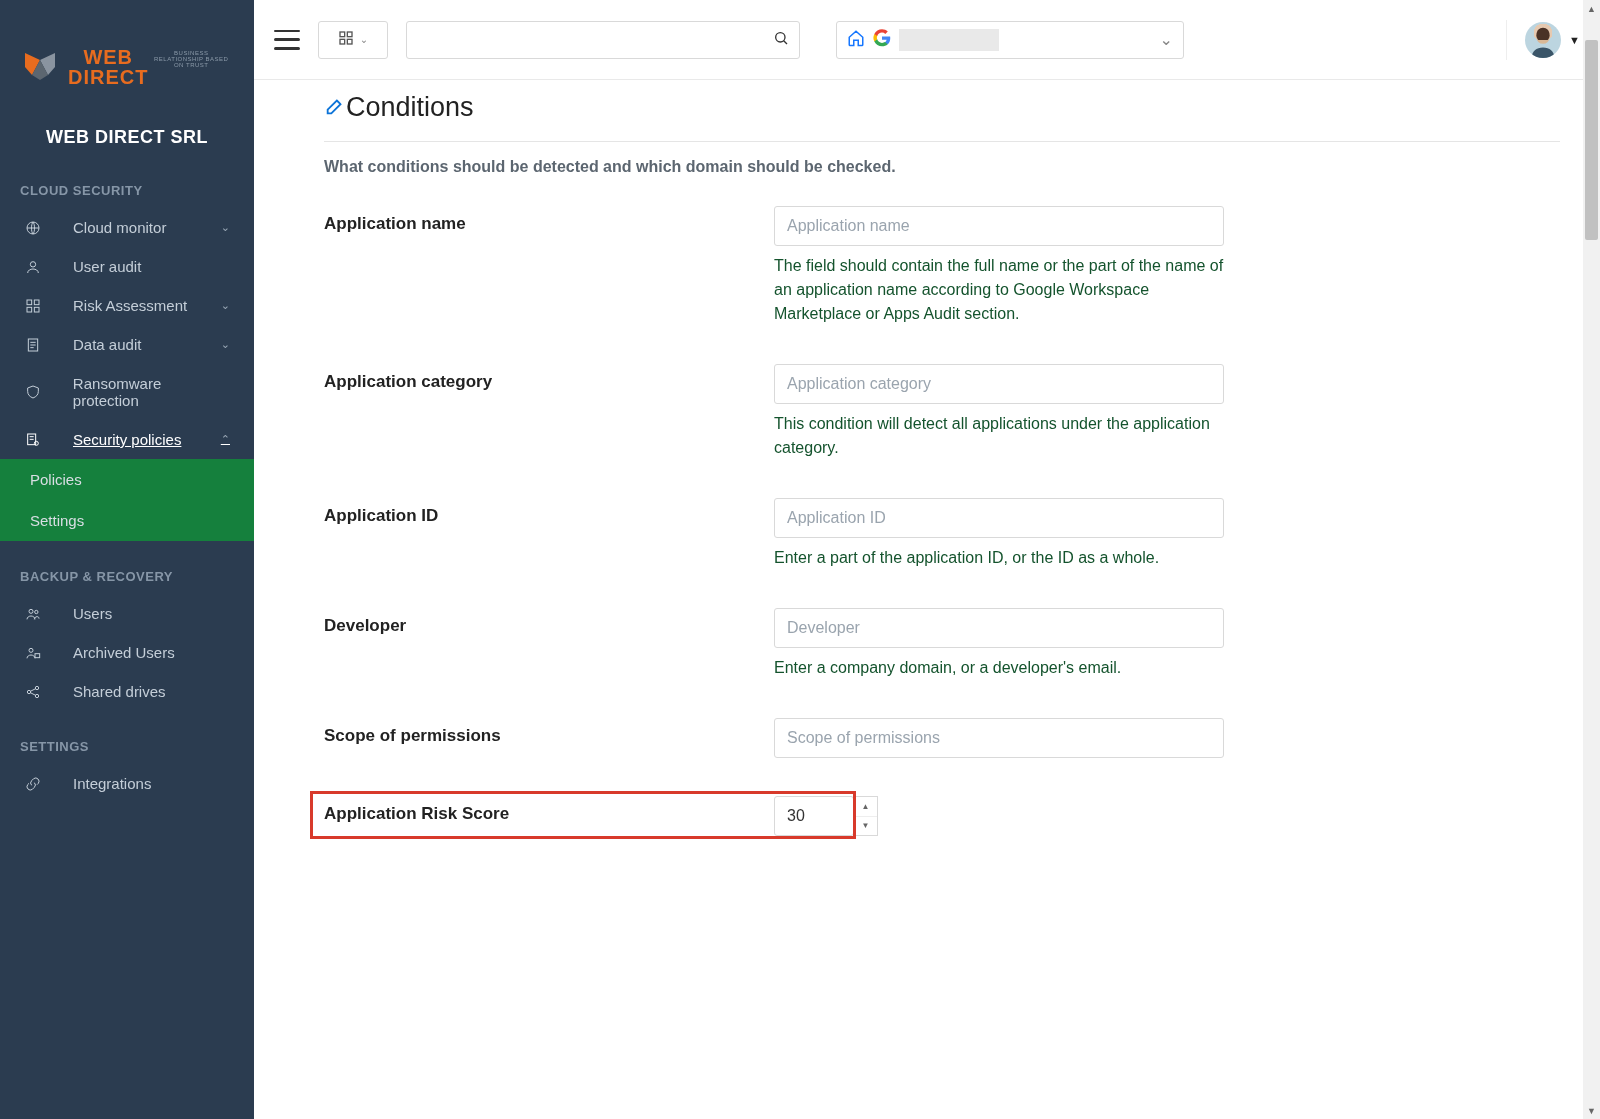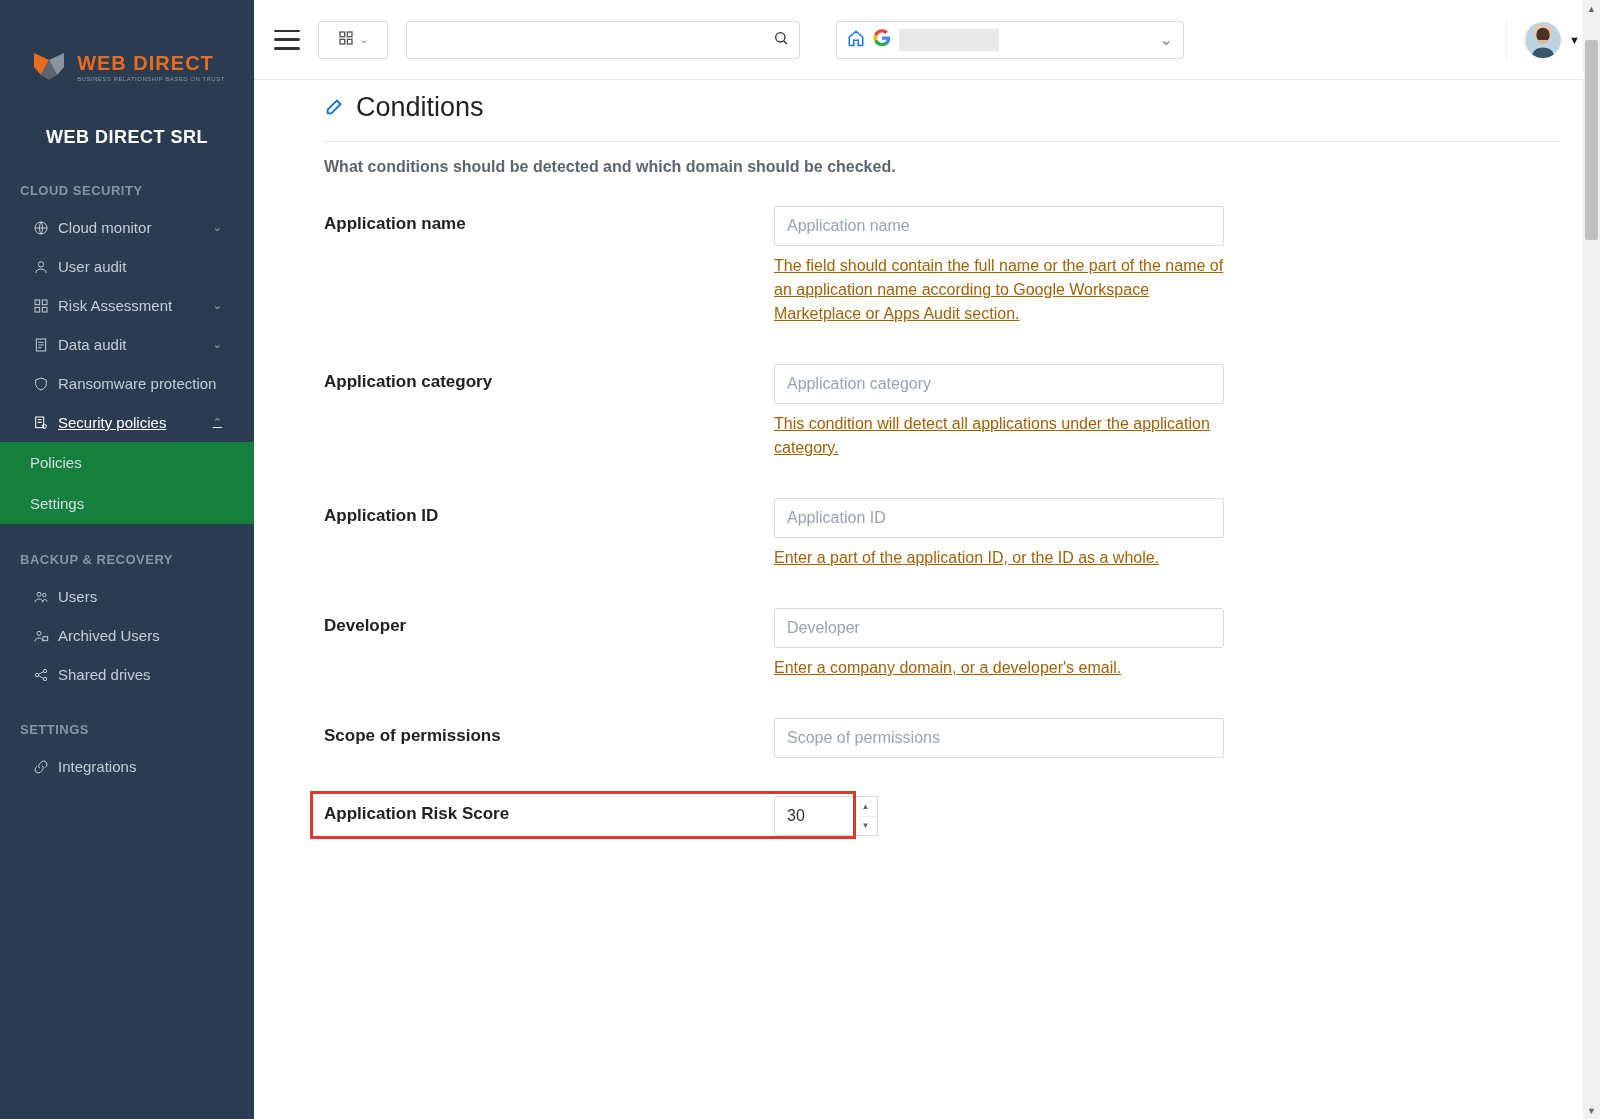--- a/index.html
+++ b/index.html
@@ -4,28 +4,28 @@
 <style>
 * { box-sizing: border-box; margin: 0; padding: 0; }
 body { font-family: "Segoe UI", Arial, sans-serif; background: #fff; color: #333; overflow: hidden; }
 .app { display: flex; width: 1600px; height: 1119px; position: relative; }
 
 
 .sidebar { width: 254px; background: #2b3c50; color: #cfd6dc; display: flex; flex-direction: column; flex-shrink: 0; }
 .logo-area { padding: 45px 20px 15px; text-align: center; }
 .logo { display: flex; align-items: center; justify-content: center; gap: 8px; margin-bottom: 38px; }
 .logo-mark svg { width: 40px; height: 40px; }
-.logo-text { display: flex; flex-direction: column; align-items: flex-start; line-height: 1; }
+.logo-text { display: flex; flex-direction: row; align-items: flex-start; line-height: 1; }
 .logo-main { font-size: 20px; font-weight: 600; letter-spacing: 1px; color: #e86c1f; }
 .logo-sub { font-size: 6px; color: #8a99a8; letter-spacing: 0.5px; margin-top: 3px; }
 .org-name { font-size: 18px; font-weight: 600; color: #fff; letter-spacing: 0.5px; }
 
 .nav-section { padding: 0 0 8px; }
 .nav-heading { font-size: 13px; font-weight: 700; color: #8696a7; padding: 20px 20px 10px; letter-spacing: 0.5px; }
-.nav-item { display: flex; align-items: center; padding: 11px 32px; font-size: 15px; cursor: pointer; color: #c4ced8; gap: 8px; position: relative; }
+.nav-item { display: flex; align-items: center; padding: 11px 24px; font-size: 15px; cursor: pointer; color: #c4ced8; gap: 31px; position: relative; }
 .nav-item.active { color: #fff; text-decoration: underline; }
 .nav-item .chev { margin-left: auto; font-size: 11px; color: #9aa8b6; }
 .nav-icon { width: 18px; display: inline-flex; justify-content: center; }
 .nav-icon svg { width: 16px; height: 16px; fill: none; stroke: currentColor; stroke-width: 1.5; }
 .sub-items { background: #15803d; }
 .sub-item { padding: 12px 20px 12px 30px; font-size: 15px; color: #d9dee4; cursor: pointer; }
 
 
 .main { flex: 1; display: flex; flex-direction: column; background: #fff; position: relative; }
 .topbar { height: 80px; border-bottom: 1px solid #e9e9e9; display: flex; align-items: center; padding: 0 20px; gap: 18px; }
@@ -38,32 +38,32 @@
 .search-box .sicon { cursor: pointer; }
 .addr-box { width: 348px; height: 38px; border: 1px solid #d9d9d9; border-radius: 3px; display: flex; align-items: center; padding: 0 10px; gap: 8px; margin-left: 18px; }
 .addr-blur { width: 100px; height: 22px; background: #e9e9e9; }
 .addr-arrow { margin-left: auto; color: #888; }
 .user-area { margin-left: auto; display: flex; align-items: center; gap: 8px; padding-left: 18px; border-left: 1px solid #eee; height: 40px; }
 .avatar { width: 36px; height: 36px; border-radius: 50%; background: radial-gradient(circle at 50% 30%, #e6c9b0 0 30%, #bcd5e0 30% 100%); overflow: hidden; display: flex; align-items: flex-end; justify-content: center; }
 .avatar svg { width: 34px; height: 34px; }
 .user-caret { font-size: 11px; color: #222; cursor: pointer; }
 
 .content { flex: 1; overflow-y: auto; padding: 0 40px 40px 70px; background: #fff; }
-.section-header { display: flex; align-items: center; gap: 10px; padding-top: 12px; }
+.section-header { display: flex; align-items: center; padding-top: 12px; }
 .edit-icon svg { width: 22px; height: 22px; stroke: #0b73d8; fill: none; stroke-width: 2; }
 .section-title { font-size: 27px; font-weight: 400; color: #222; }
 .divider { border: none; border-top: 1px solid #e5e5e5; margin: 18px 0 16px; }
 .section-desc { font-size: 16px; color: #5c6670; margin-bottom: 30px; font-weight: bold; }
 
 .form-row { display: flex; margin-bottom: 38px; }
 .form-label { flex: 0 0 450px; font-size: 17px; font-weight: 600; color: #222; padding-top: 8px; }
 .form-control { flex: 1; max-width: 450px; }
 .form-control input[type="text"], .form-control input[type="number"] { width: 100%; height: 40px; border: 1px solid #d9d9d9; border-radius: 3px; padding: 0 12px; font-size: 16px; color: #333; outline: none; }
 .form-control input::placeholder { color: #9aa4ae; }
-.help { font-size: 16px; color: #a16207; margin-top: 8px; line-height: 1.5; max-width: 450px; text-decoration: underline; }
+.help { font-size: 16px; color: #14532d; margin-top: 8px; line-height: 1.5; max-width: 450px; }
 
 .risk-row { position: relative; }
 .risk-highlight { position: absolute; left: -14px; top: -5px; width: 546px; height: 48px; border: 3px solid #d83a2b; pointer-events: none; }
 .risk-input-wrap { display: flex; align-items: center; }
 .risk-input-wrap input { width: 80px !important; }
 .risk-stepper { width: 24px; height: 40px; border: 1px solid #d9d9d9; border-left: none; display: flex; flex-direction: column; }
 .risk-stepper div { flex: 1; display: flex; align-items: center; justify-content: center; font-size: 8px; color: #666; cursor: pointer; }
 .risk-stepper div:first-child { border-bottom: 1px solid #eee; }
 
 .toggle { width: 48px; height: 26px; background: #1677ff; border-radius: 13px; position: relative; cursor: pointer; display: flex; align-items: center; }

